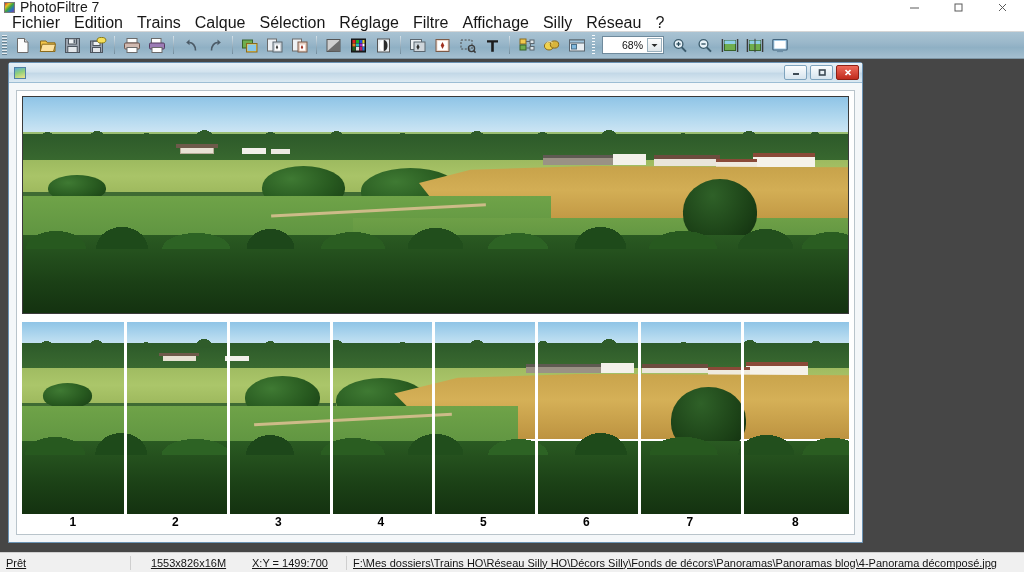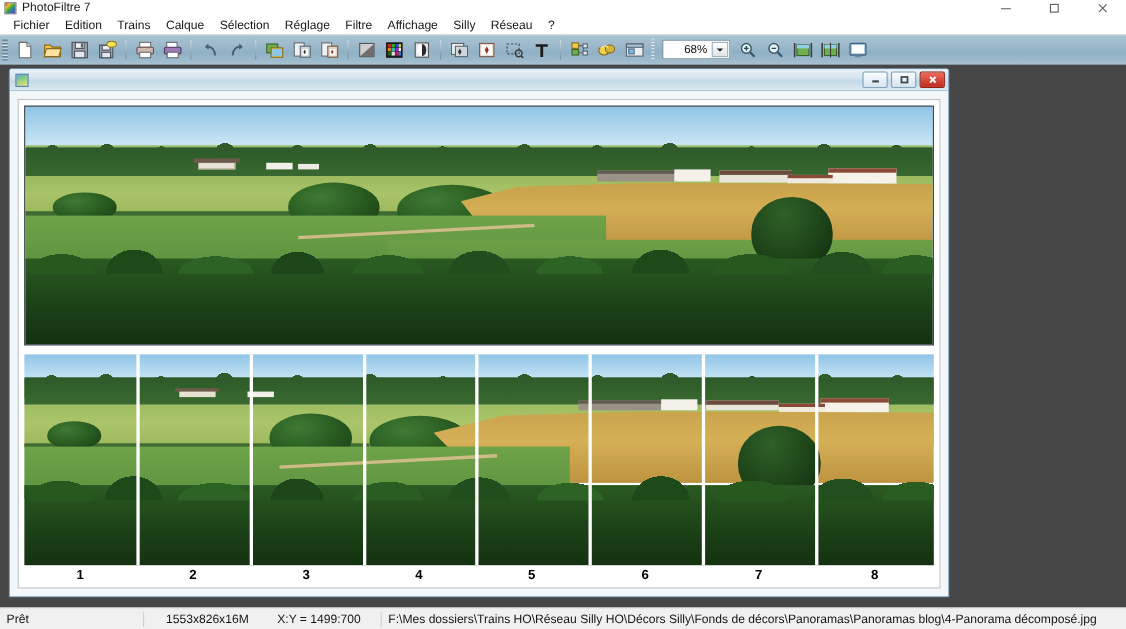--- a/index.html
+++ b/index.html
@@ -27,21 +27,21 @@
     position: relative;
   }
   .app-icon {
     width: 11px; height: 11px;
     margin-left: 4px; margin-right: 5px;
     background: linear-gradient(135deg,#d4302a 0%,#e8c020 25%,#3fa53f 50%,#2b6fc2 75%,#7a3fa0 100%);
     border: 1px solid #7a7a7a;
     flex: 0 0 auto;
   }
   .app-title {
-    font-size: 11px; color: #1b1b1b;
+    font-size: 14px; color: #1b1b1b;
     line-height: 15px;
     white-space: nowrap;
   }
   .wincontrols {
     position: absolute; right: 0; top: 0;
     height: 15px; display: flex;
   }
   .wc {
     width: 44px; height: 15px;
     display: flex; align-items: center; justify-content: center;
@@ -51,21 +51,21 @@
 
   
   .menubar {
     height: 17px; flex: 0 0 17px;
     background: #ffffff;
     display: flex; align-items: center;
     padding-left: 5px;
     border-bottom: 1px solid #d6d6d6;
   }
   .menu-item {
-    font-size: 11px; color: #171717;
+    font-size: 16px; color: #171717;
     padding: 0 7px; line-height: 16px;
     white-space: nowrap;
   }
 
   
   .toolbar {
     height: 27px; flex: 0 0 27px;
     background: linear-gradient(180deg,#a9c3d3 0%, #9bb8ca 40%, #8fb0c4 60%, #a4bfd0 100%);
     display: flex; align-items: center;
     border-bottom: 1px solid #7e96a5;
@@ -277,21 +277,21 @@
   
   .statusbar {
     height: 20px; flex: 0 0 20px;
     background: #f0f0f0;
     border-top: 1px solid #cfcfcf;
     display: flex; align-items: center;
     font-size: 11px; color: #141414;
   }
   .sb-cell {
     height: 20px; display: flex; align-items: center;
-    padding: 0 6px; white-space: nowrap;
+    padding: 0 6px; white-space: nowrap; text-decoration: underline;
   }
   .sb-div {
     width: 1px; height: 14px; background: #cfcfcf; flex: 0 0 1px;
   }
 </style>
 </head>
 <body>
 
 <div id="app">
 

